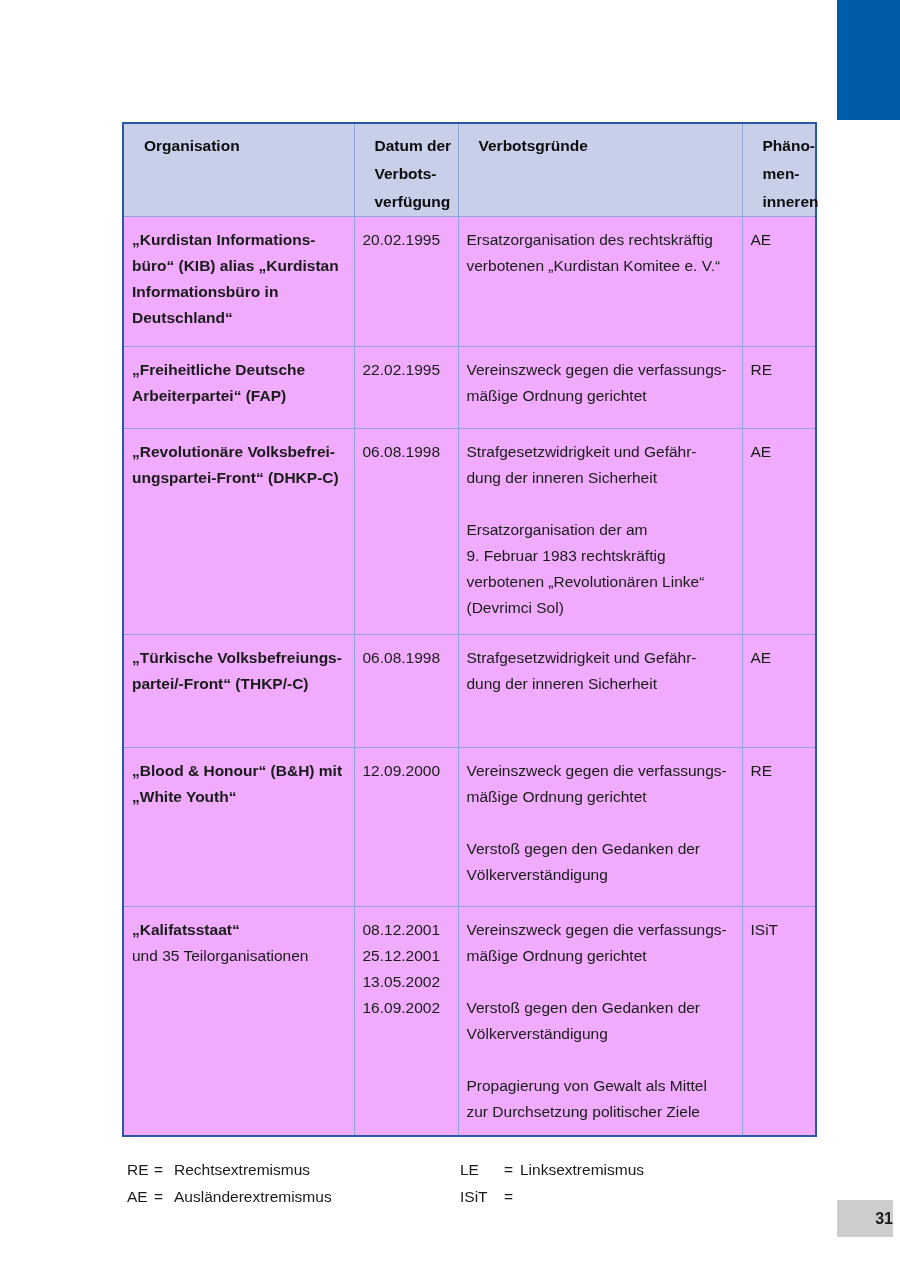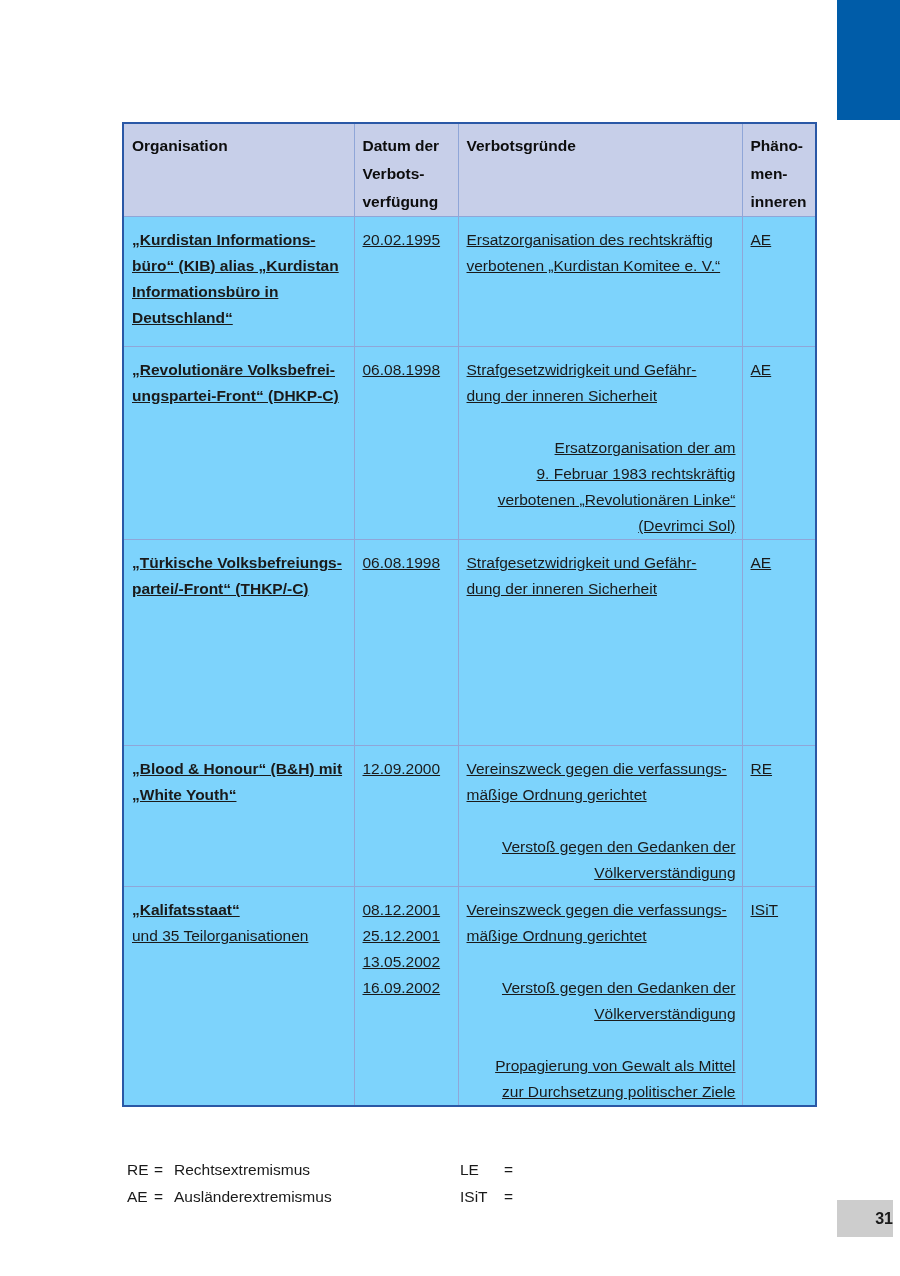--- a/index.html
+++ b/index.html
@@ -50,39 +50,38 @@
   col.c-reason { width: 284px; }
   col.c-phen   { width: 74px; }
   thead tr { height: 93px; }
   thead th {
     background: var(--header-bg, #c7cfe9);
     text-align: left;
     vertical-align: top;
     font-weight: 700;
     font-size: 15.5px;
     line-height: 28px;
-    padding: 8px 6px 0 8px;
+    padding: 8px 6px 0 20px;
     border: 1px solid var(--grid-line, #8fa6d8);
     color: #0d0d0d;
   }
   tbody td {
     vertical-align: top;
     padding: 10px 6px 0 8px;
     border: 1px solid var(--grid-line, #8fa6d8);
-    background: #7dd3fc;
-    text-decoration: underline;
+    background: #f0abfc;
   }
   tbody tr:nth-child(1) { height: 130px; }
   tbody tr:nth-child(2) { height: 82px;  }
   tbody tr:nth-child(3) { height: 206px; }
   tbody tr:nth-child(4) { height: 113px; }
   tbody tr:nth-child(5) { height: 159px; }
   tbody tr:nth-child(6) { height: 229px; }
   td .b { font-weight: 700; }
-  td .para + .para { margin-top: 26px; text-align: right; }
+  td .para + .para { margin-top: 26px; }
   .legend {
     position: absolute;
     top: 1156px;
     left: 127px;
     width: 690px;
     font-size: 15.5px;
     line-height: 27px;
   }
   .legend-block { position: absolute; top: 0; }
   .legend-block.left  { left: 0; }
@@ -155,20 +154,38 @@
               <div>Ersatzorganisation des rechtskräftig</div>
               <div>verbotenen „Kurdistan Komitee e. V.“</div>
             </div>
           </td>
           <td>
             <div>AE</div>
           </td>
         </tr>
         <tr>
           <td>
+            <div class="b">„Freiheitliche Deutsche</div>
+            <div class="b">Arbeiterpartei“ (FAP)</div>
+          </td>
+          <td>
+            <div>22.02.1995</div>
+          </td>
+          <td>
+            <div class="para">
+              <div>Vereinszweck gegen die verfassungs-</div>
+              <div>mäßige Ordnung gerichtet</div>
+            </div>
+          </td>
+          <td>
+            <div>RE</div>
+          </td>
+        </tr>
+        <tr>
+          <td>
             <div class="b">„Revolutionäre Volksbefrei-</div>
             <div class="b">ungspartei-Front“ (DHKP-C)</div>
           </td>
           <td>
             <div>06.08.1998</div>
           </td>
           <td>
             <div class="para">
               <div>Strafgesetzwidrigkeit und Gefähr-</div>
               <div>dung der inneren Sicherheit</div>
@@ -266,20 +283,21 @@
       <div class="legend-item">
         <span>AE</span>
         <span>=</span>
         <span>Ausländerextremismus</span>
       </div>
     </div>
     <div class="legend-block right">
       <div class="legend-item">
         <span>LE</span>
         <span>=</span>
+        <span>Linksextremismus</span>
       </div>
       <div class="legend-item">
         <span>ISiT</span>
         <span>=</span>
       </div>
     </div>
   </div>
 
   <div class="page-number">31</div>
 

